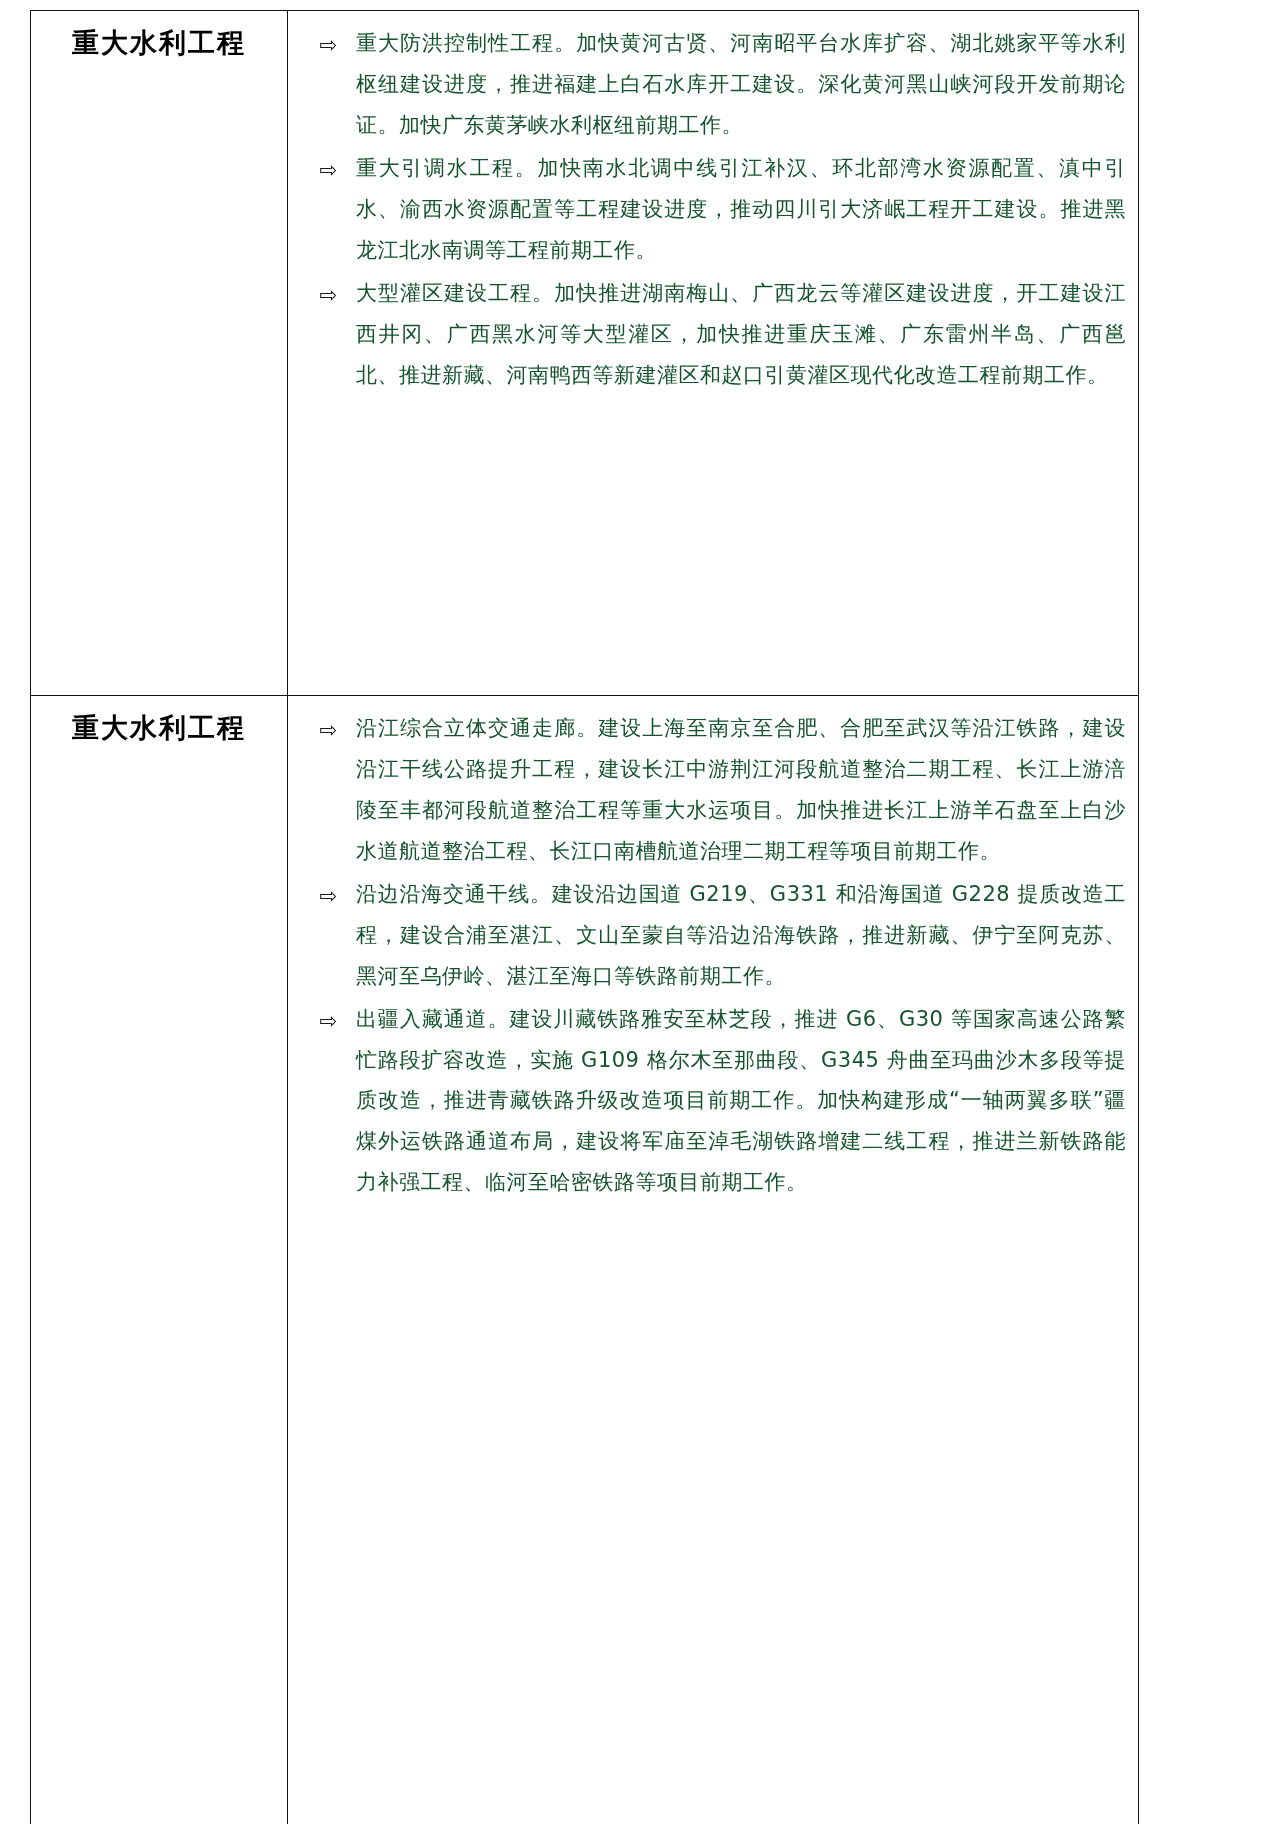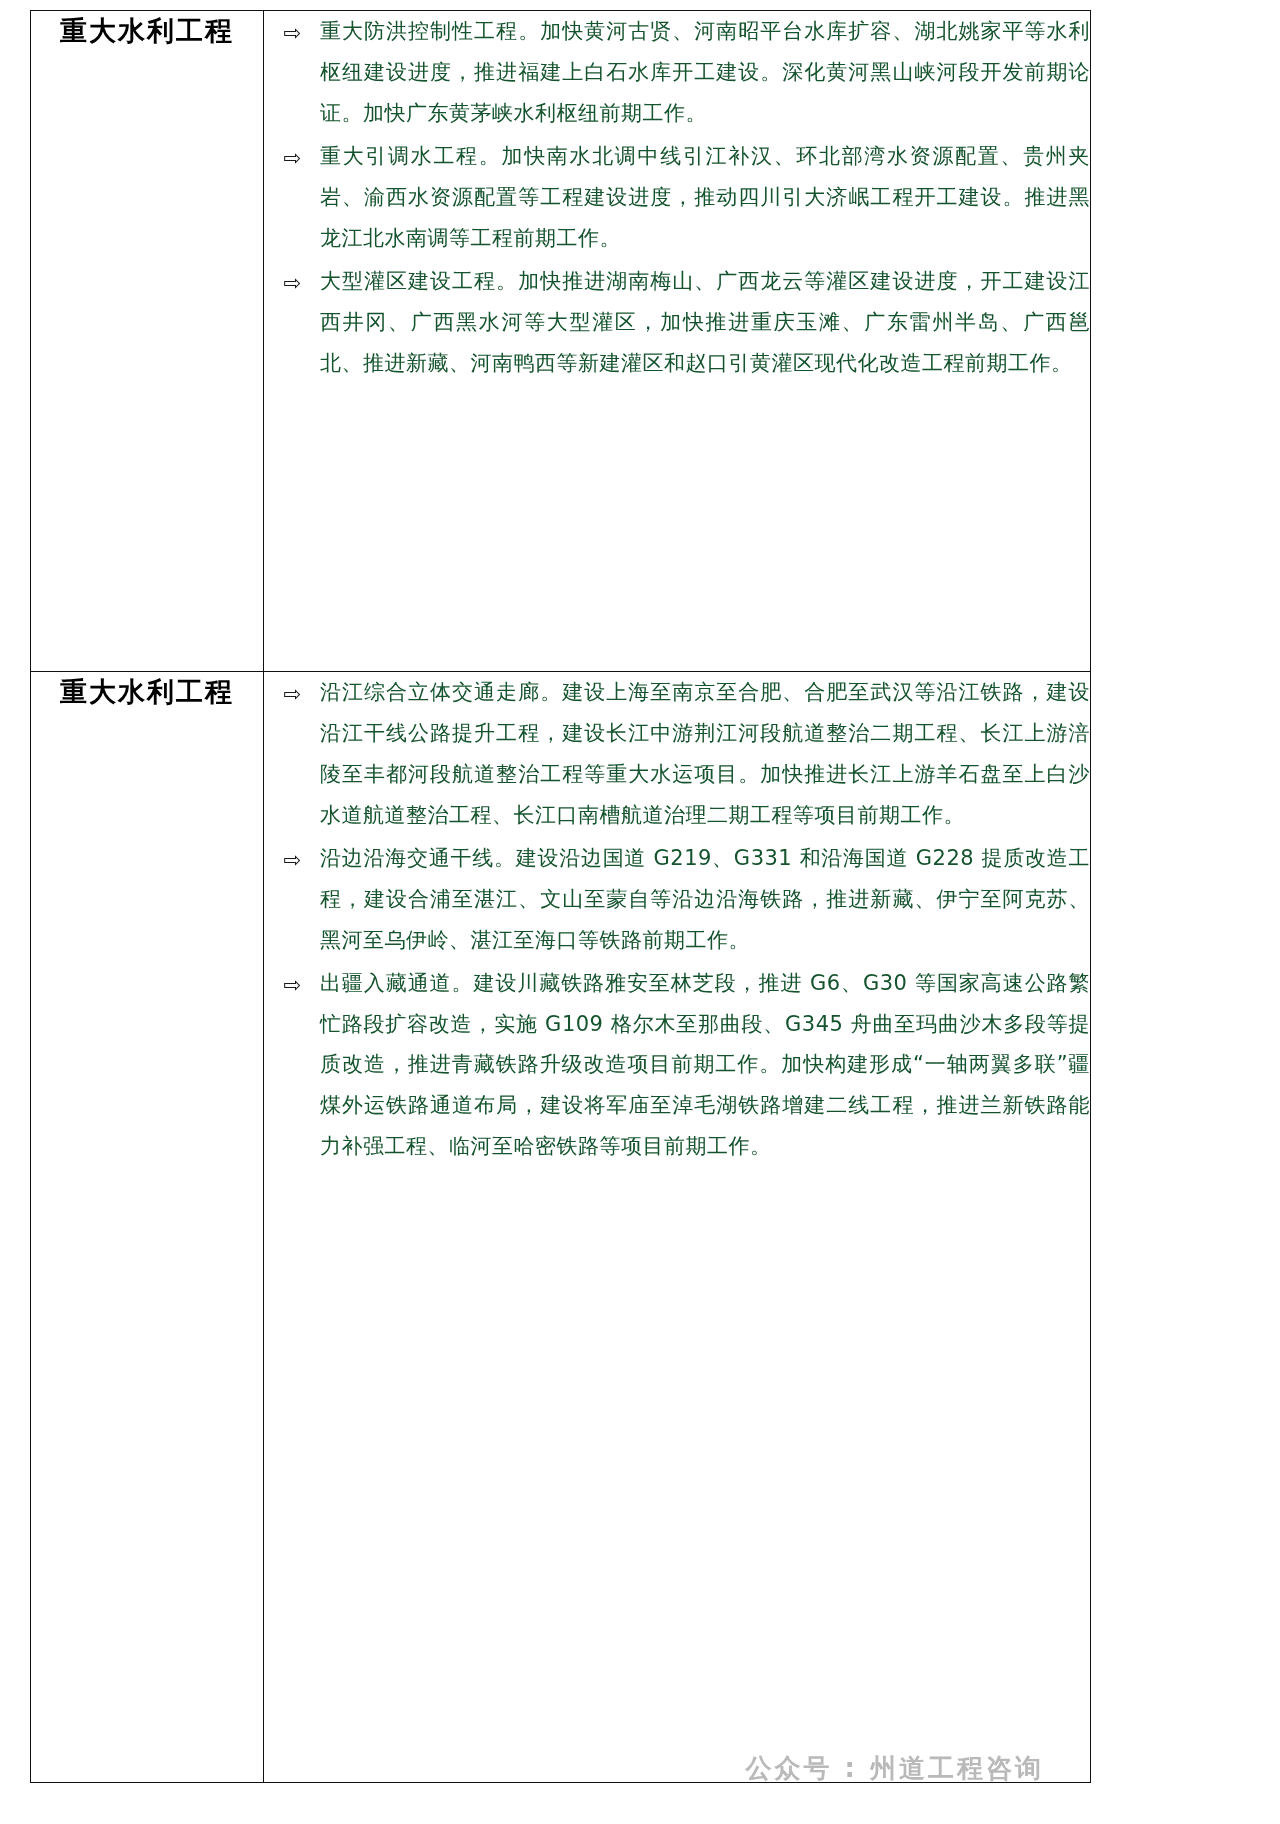--- a/index.html
+++ b/index.html
@@ -23,21 +23,21 @@
     height: 1800px;
   }
   table.doc-table {
     border-collapse: collapse;
     width: 1060px;
     table-layout: fixed;
   }
   table.doc-table td {
     border: 1px solid #111111;
     vertical-align: top;
-    padding: 0;
+    padding: 12px;
   }
   td.cat-cell {
     width: 232px;
     text-align: center;
     vertical-align: middle;
     font-size: 27px;
     font-weight: bold;
     letter-spacing: 2px;
     line-height: 1.5;
     color: #000;
@@ -91,21 +91,21 @@
     <tbody>
       <tr class="row-water">
         <td class="cat-cell">重大水利工程</td>
         <td class="body-cell">
           <div class="bullet-row">
             <span class="bullet-mark">⇨</span>
             <span class="bullet-text">重大防洪控制性工程。加快黄河古贤、河南昭平台水库扩容、湖北姚家平等水利枢纽建设进度，推进福建上白石水库开工建设。深化黄河黑山峡河段开发前期论证。加快广东黄茅峡水利枢纽前期工作。</span>
           </div>
           <div class="bullet-row">
             <span class="bullet-mark">⇨</span>
-            <span class="bullet-text">重大引调水工程。加快南水北调中线引江补汉、环北部湾水资源配置、贵州夹岩、渝西水资源配置等工程建设进度，推动四川引大济岷工程开工建设。推进黑龙江北水南调等工程前期工作。</span>
+            <span class="bullet-text">重大引调水工程。加快南水北调中线引江补汉、环北部湾水资源配置、滇中引水、渝西水资源配置等工程建设进度，推动四川引大济岷工程开工建设。推进黑龙江北水南调等工程前期工作。</span>
           </div>
           <div class="bullet-row">
             <span class="bullet-mark">⇨</span>
             <span class="bullet-text">大型灌区建设工程。加快推进湖南梅山、广西龙云等灌区建设进度，开工建设江西井冈、广西黑水河等大型灌区，加快推进重庆玉滩、广东雷州半岛、广西邕北、推进新藏、河南鸭西等新建灌区和赵口引黄灌区现代化改造工程前期工作。</span>
           </div>
         </td>
       </tr>
       <tr class="row-transport">
         <td class="cat-cell">重大水利工程</td>
         <td class="body-cell">
@@ -118,14 +118,13 @@
             <span class="bullet-text">沿边沿海交通干线。建设沿边国道 G219、G331 和沿海国道 G228 提质改造工程，建设合浦至湛江、文山至蒙自等沿边沿海铁路，推进新藏、伊宁至阿克苏、黑河至乌伊岭、湛江至海口等铁路前期工作。</span>
           </div>
           <div class="bullet-row">
             <span class="bullet-mark">⇨</span>
             <span class="bullet-text">出疆入藏通道。建设川藏铁路雅安至林芝段，推进 G6、G30 等国家高速公路繁忙路段扩容改造，实施 G109 格尔木至那曲段、G345 舟曲至玛曲沙木多段等提质改造，推进青藏铁路升级改造项目前期工作。加快构建形成“一轴两翼多联”疆煤外运铁路通道布局，建设将军庙至淖毛湖铁路增建二线工程，推进兰新铁路能力补强工程、临河至哈密铁路等项目前期工作。</span>
           </div>
         </td>
       </tr>
     </tbody>
   </table>
-  <div class="watermark">公众号 : 州道工程咨询</div>
 </div>
 
 </body></html>

